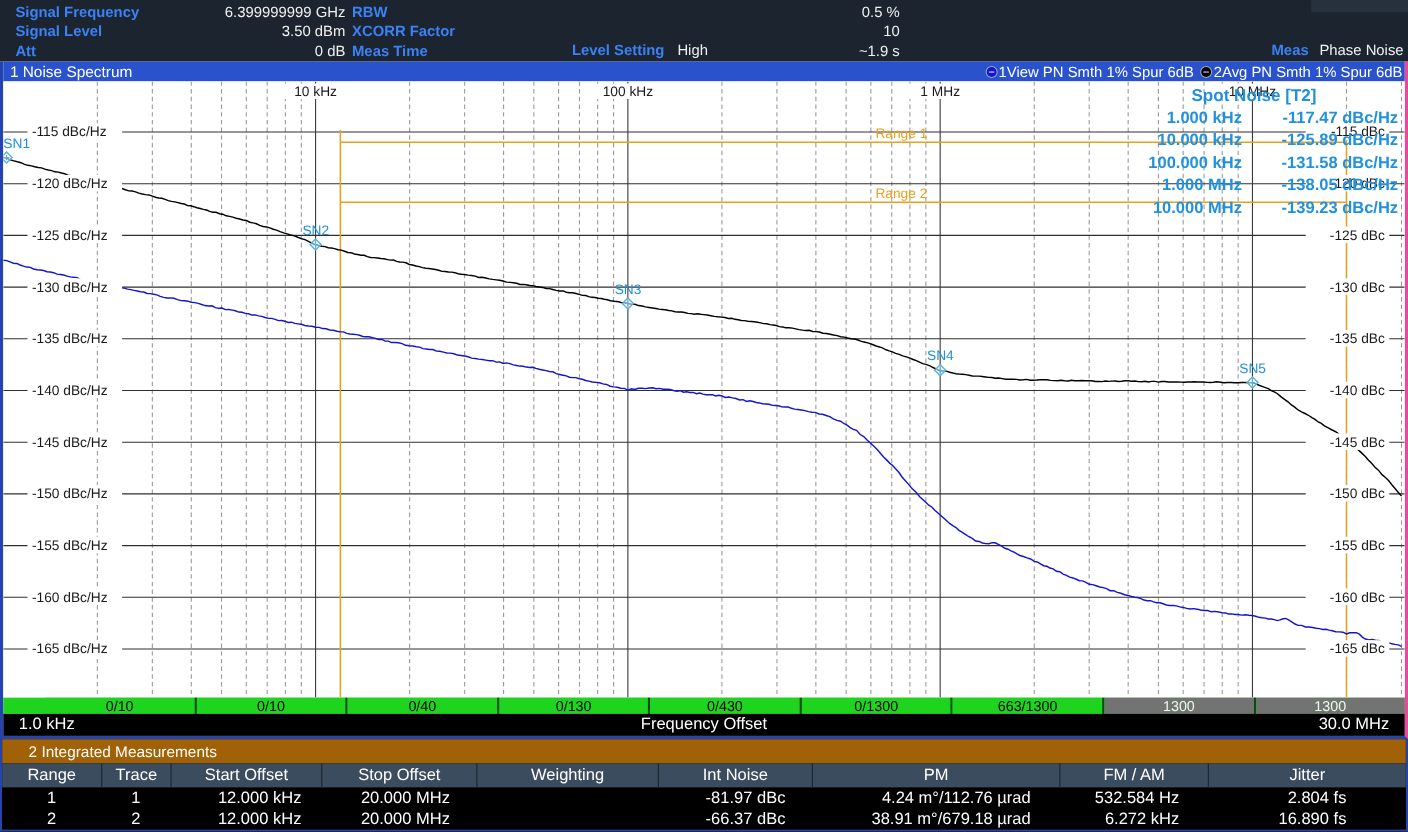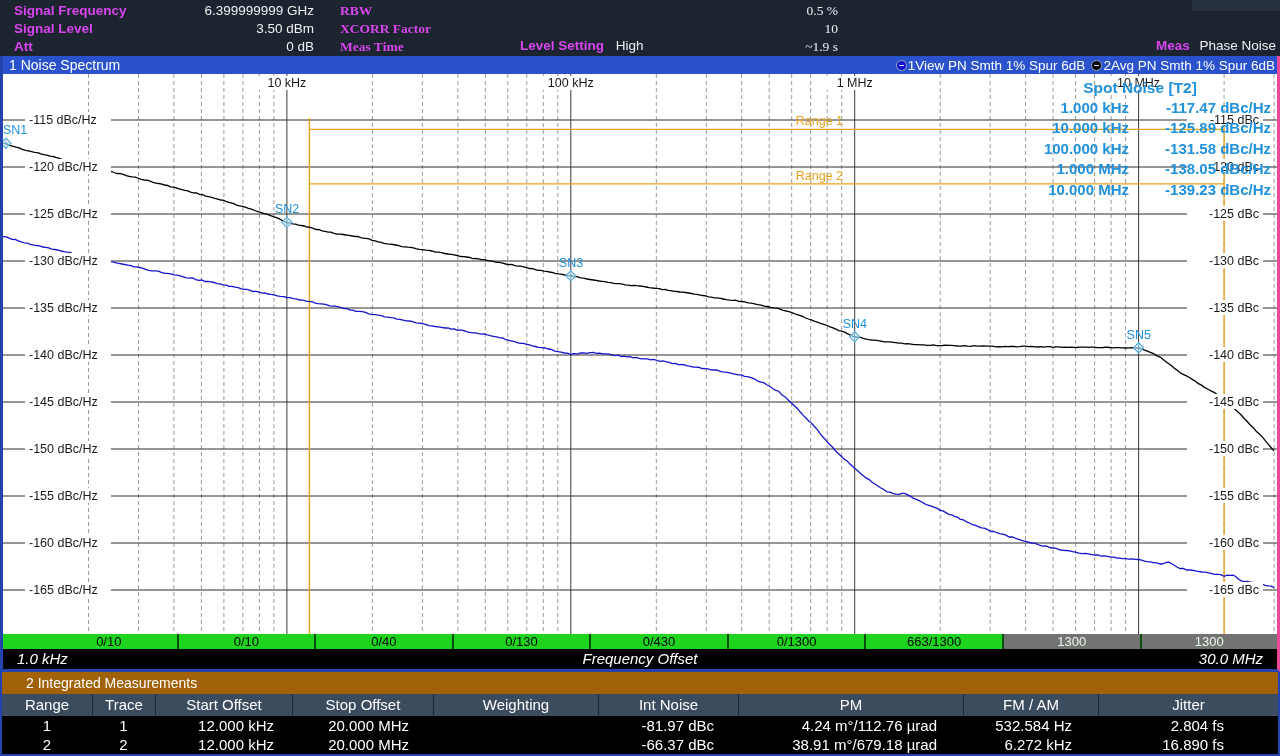--- a/index.html
+++ b/index.html
@@ -4,25 +4,25 @@
 <style>
   * { margin:0; padding:0; box-sizing:border-box; }
   html,body { width:1280px; height:756px; overflow:hidden; background:#10161e;
               font-family:"Liberation Sans", sans-serif; }
   .screen { position:relative; width:1280px; height:756px; background:#1b242f; }
 
   
   .hdr { position:relative; height:56px; background:#1b242f; color:#fff; font-size:13.5px; }
   .hdr-corner { position:absolute; right:0; top:0; width:88px; height:11px; background:#27313e; }
   .hdr-row { position:absolute; height:18px; line-height:18px; white-space:nowrap; }
-  .hlabel { font-weight:bold; color:#d946ef; }
+  .hlabel { font-weight:bold; color:#3b82f6; }
   .hvalue { color:#f0f0f0; }
   .fl { left:14px; }
   .fv1 { position:absolute; left:150px; width:150px; text-align:right; top:0; }
-  .col2l { left:340px;font-family:Liberation Serif, serif; }
+  .col2l { left:320px; }
   .fv2 { position:absolute; left:380px; width:118px; text-align:right; top:0; }
   .r1 { top:2px; } .r2 { top:20px; } .r3 { top:38px; }
   .lvl { position:absolute; left:520px; top:38px; }
   .meas { position:absolute; right:4px; top:38px; }
   .meas .hvalue { margin-left:6px; }
   .lvl .hvalue { margin-left:8px; }
 
   
   .win1 { position:absolute; top:56px; left:0; width:1280px; height:616px;
           border-left:3px solid #2443ae; border-right:3px solid #ec4899;
@@ -49,21 +49,21 @@
 
   
   .progress { display:flex; width:1274px; height:15px; background:#1fd41f;padding-left:38px; }
   .pseg { flex:1; border-right:2px solid #0a4d0a; font-size:13px; line-height:15px;
           text-align:center; color:#000; background:#1fd41f; overflow:hidden; }
   .pseg:last-child { border-right:none; }
   .pseg.done { background:#737373; color:#eafbea; }
 
   
   .axisbar { position:relative; width:1274px; height:20px; background:#000; color:#fff; font-size:15px; }
-  .axisbar span { position:absolute; line-height:20px;font-style:italic; }
+  .axisbar span { position:absolute; line-height:20px; }
   .ax-left { left:14px; } .ax-right { right:14px; }
   .ax-center { left:0; right:0; text-align:center; }
 
   
   .win2 { position:absolute; top:672px; left:0; width:1280px; height:84px;
           border-left:2px solid #2443ae; border-right:2px solid #2443ae;
           border-bottom:2px solid #2443ae; background:#000; }
   .win2-title { height:22px; line-height:22px; background:#a16207; color:#fff;
                 font-size:14px; padding-left:24px; }
   .trow { display:flex; width:1276px; }

